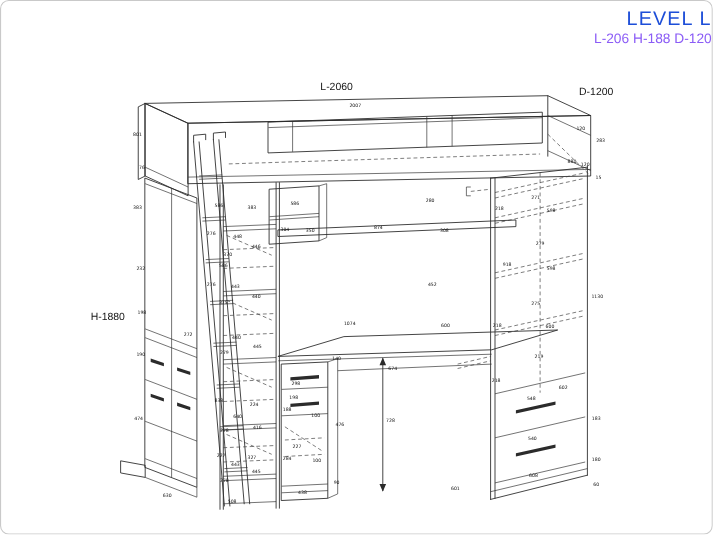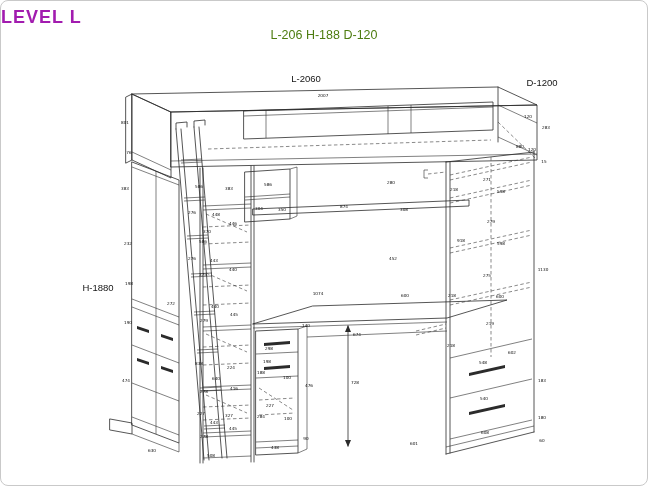--- a/index.html
+++ b/index.html
@@ -2,26 +2,26 @@
 <html><head>
 <meta charset="utf-8">
 <style>
   html,body { margin:0; padding:0; background:#fff; }
   .sheet {
     position:relative; width:648px; height:486px; background:#ffffff;
     border:1px solid #c9c9c9; border-radius:8px; box-sizing:border-box;
     font-family:"Liberation Sans", sans-serif; overflow:hidden;
   }
   .title {
-    position:absolute; top:6px; left:0; width:100%; text-align:left;
-    font-size:18px; font-weight:bold; letter-spacing:1px; color:#a21caf;
+    position:absolute; top:6px; left:0; width:100%; text-align:right;
+    font-size:18px; font-weight:normal; letter-spacing:1px; color:#1d4ed8;
   }
   .subtitle {
-    position:absolute; top:27px; left:0; width:100%; text-align:center;
-    font-size:12.5px; color:#4d7c0f;
+    position:absolute; top:27px; left:0; width:100%; text-align:right;
+    font-size:12.5px; color:#8b5cf6;
   }
   svg { position:absolute; top:0; left:0; }
   .ln   { stroke:#2b2b2b; stroke-width:0.8; fill:none; stroke-linecap:round; }
   .thin { stroke:#2b2b2b; stroke-width:0.6; fill:none; }
   .dash { stroke:#3a3a3a; stroke-width:0.6; fill:none; stroke-dasharray:3.5 2.5; }
   .fillshape { fill:#2b2b2b; stroke:none; }
   .dim  { font-family:"DejaVu Sans", sans-serif; font-size:4.2px; fill:#111; text-anchor:middle; }
   .dim-main { font-family:"Liberation Sans", sans-serif; font-size:9.5px; fill:#141414; text-anchor:middle; }
 </style>
 </head>

